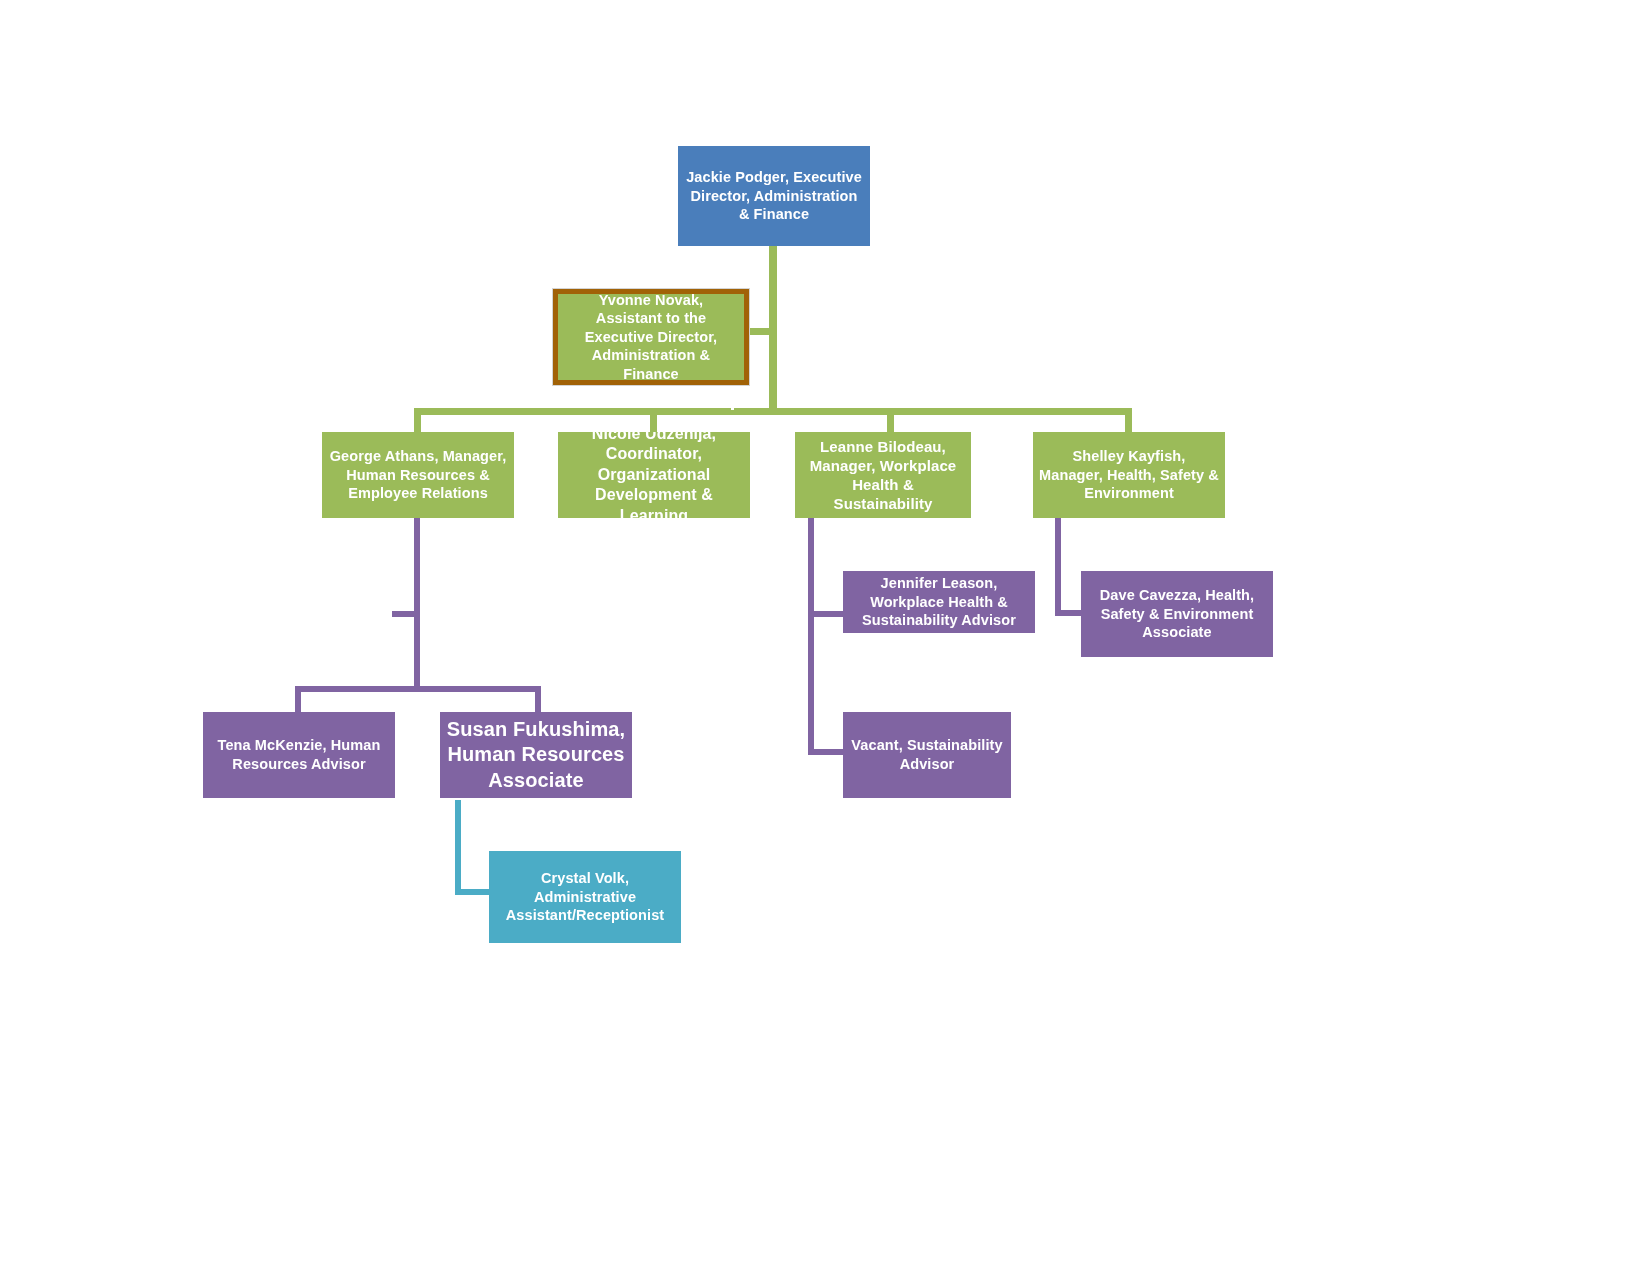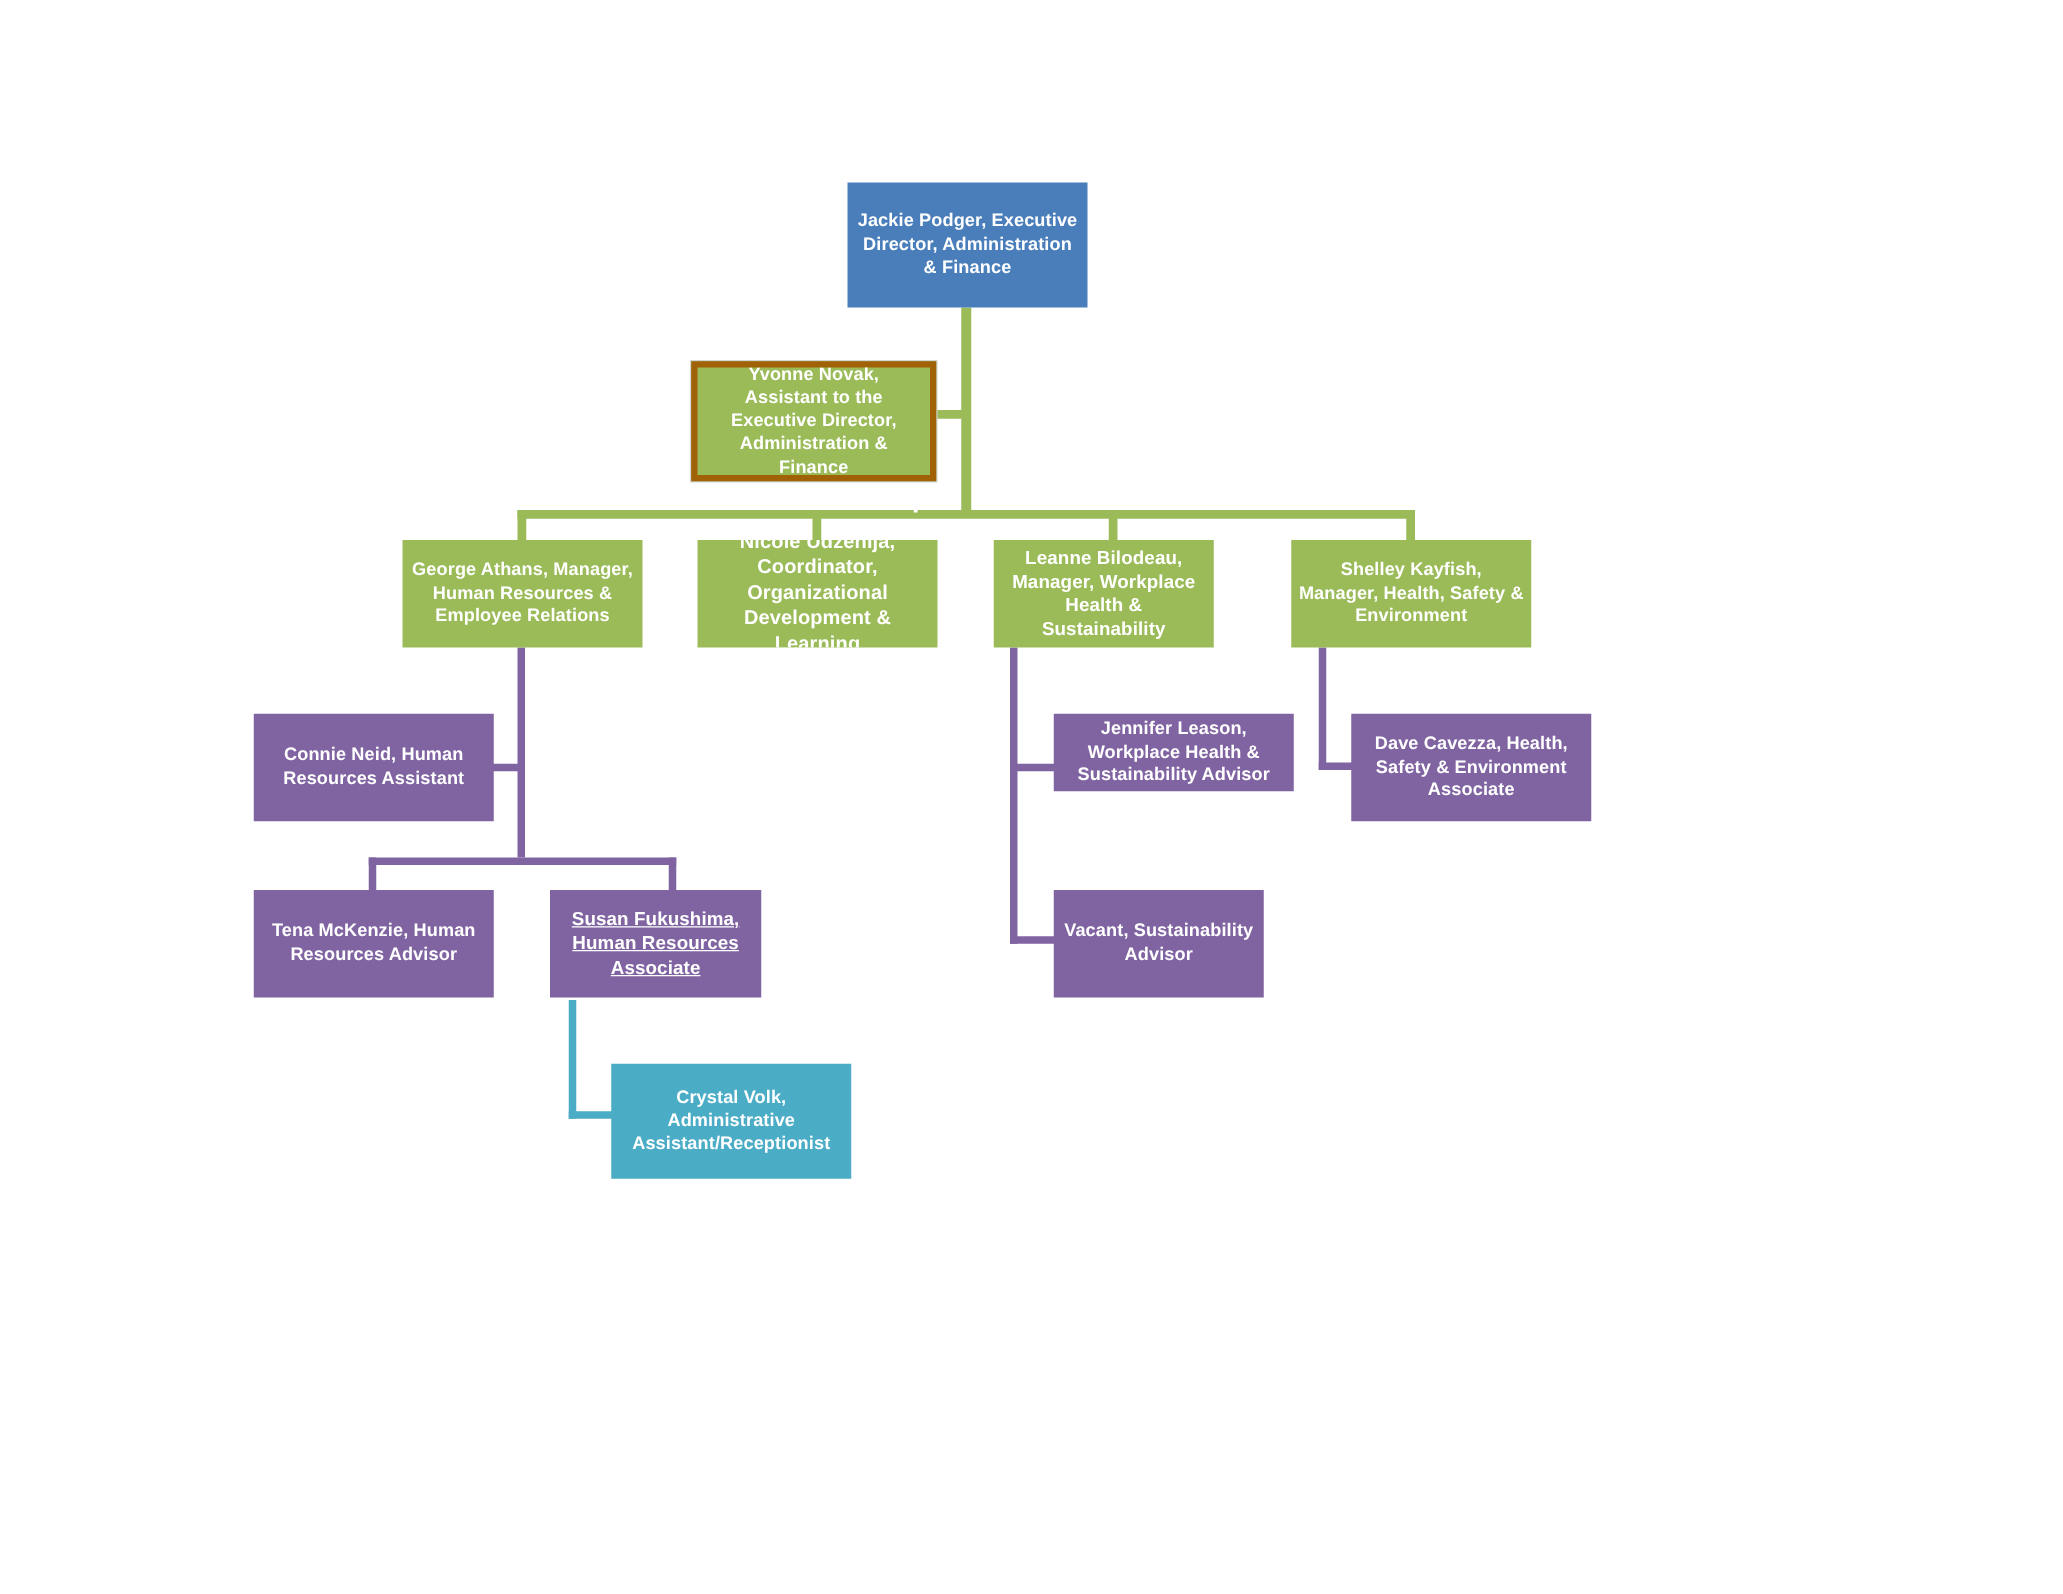--- a/index.html
+++ b/index.html
@@ -108,29 +108,26 @@
   </div>
 
   <div class="node green" style="left:795px; top:432px; width:176px; height:86px; font-size:15px;">
     <span>Leanne Bilodeau, Manager, Workplace Health &amp; Sustainability</span>
   </div>
 
   <div class="node green" style="left:1033px; top:432px; width:192px; height:86px; font-size:14.5px;">
     <span>Shelley Kayfish, Manager, Health, Safety &amp; Environment</span>
   </div>
 
-  <div class="node purple" style="left:203px; top:571px; width:192px; height:86px; font-size:14.5px;">
-    <span>Connie Neid, Human Resources Assistant</span>
-  </div>
 
   <div class="node purple" style="left:203px; top:712px; width:192px; height:86px; font-size:14.5px;">
     <span>Tena McKenzie, Human Resources Advisor</span>
   </div>
 
-  <div class="node purple" style="left:440px; top:712px; width:169px; height:86px; font-size:15px;text-decoration:underline;">
+  <div class="node purple" style="left:440px; top:712px; width:192px; height:86px; font-size:20px;">
     <span>Susan Fukushima, Human Resources Associate</span>
   </div>
 
   <div class="node purple" style="left:843px; top:571px; width:192px; height:62px; font-size:14.5px;">
     <span>Jennifer Leason, Workplace Health &amp; Sustainability Advisor</span>
   </div>
 
   <div class="node purple" style="left:843px; top:712px; width:168px; height:86px; font-size:14.5px;">
     <span>Vacant, Sustainability Advisor</span>
   </div>

